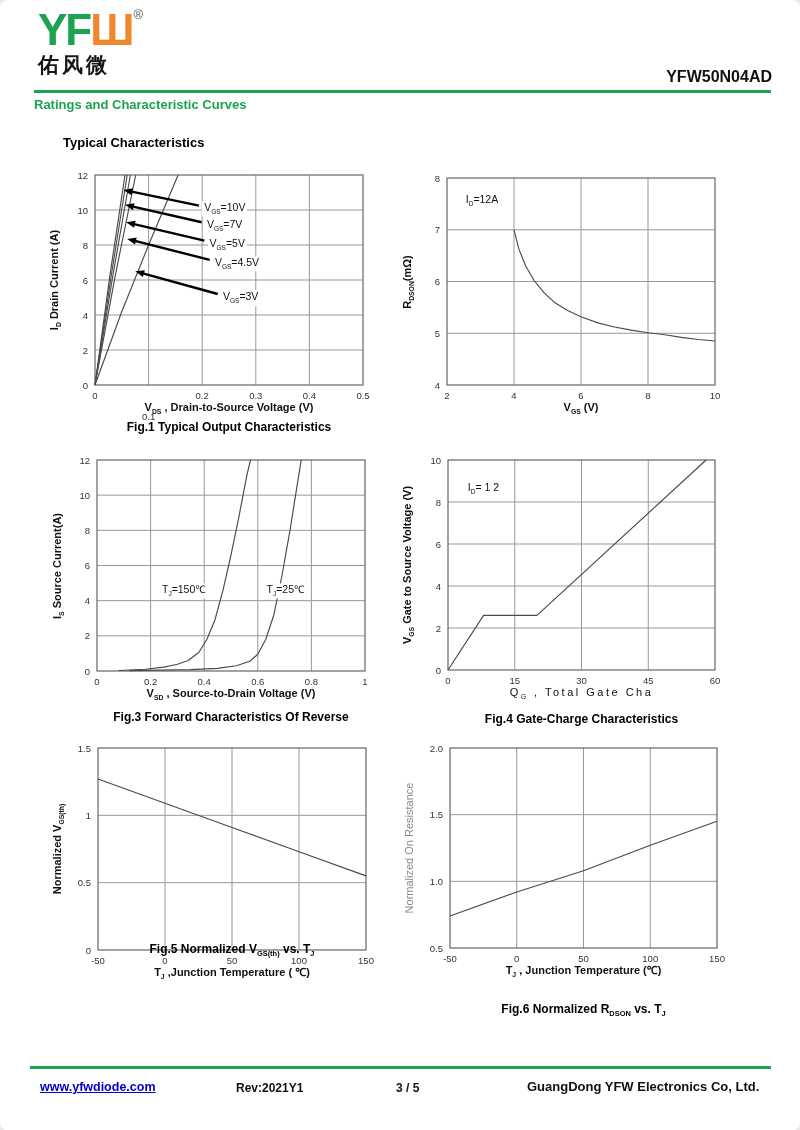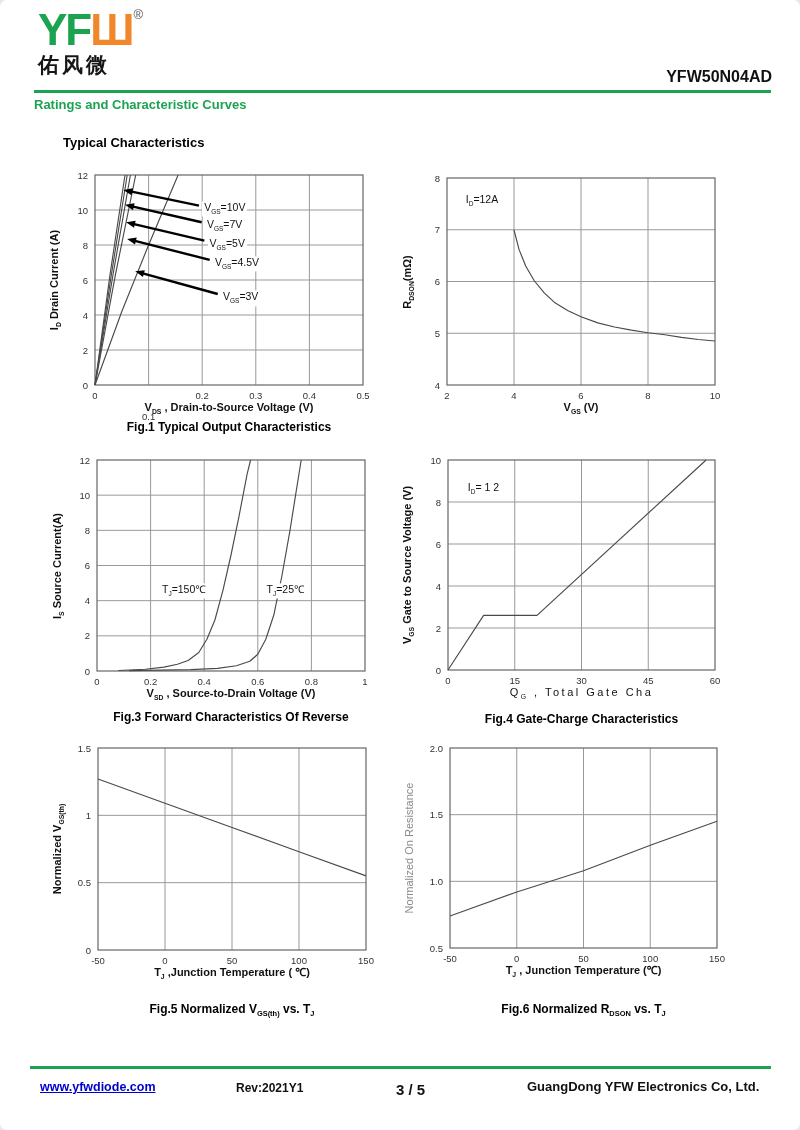--- a/index.html
+++ b/index.html
@@ -31,21 +31,21 @@
   .chart .ylabel.muted{color:#8a8a8a; font-weight:normal;}
   .chart .ann{position:absolute; font-size:10.5px; color:#111; background:#fff; padding:0 2px;
               white-space:nowrap; transform:translateY(-50%); line-height:1.25;}
   .caption{position:absolute; font-size:12px; font-weight:bold; color:#000; text-align:center; white-space:nowrap;}
   sub{font-size:0.62em;}
   
   .footer-rule{position:absolute; left:30px; top:1066px; width:741px; height:3px; background:var(--green,#1ca351);}
   .footer-link{position:absolute; left:40px; top:1080px; font-size:12.5px; font-weight:bold;
                color:var(--link,#0000cc); text-decoration:underline;}
   .footer-rev{position:absolute; left:236px; top:1081px; font-size:12px; font-weight:bold; color:#111;}
-  .footer-page{position:absolute; left:396px; top:1081px; font-size:15px; font-weight:bold; color:#111;}
+  .footer-page{position:absolute; left:396px; top:1081px; font-size:12px; font-weight:bold; color:#111;}
   .footer-company{position:absolute; left:527px; top:1079px; font-size:13px; font-weight:bold; color:#111;}
 </style>
 </head>
 <body>
 
 <div class="page">
 
   <div class="logo">
     <div class="logo-row">
       <span class="logo-yf">YF</span><span class="logo-w">Ш</span><span class="logo-reg">®</span>
@@ -254,15 +254,15 @@
 
   <div class="footer-rule"></div>
   <a class="footer-link" href="#">www.yfwdiode.com</a>
   <div class="footer-rev">Rev:2021Y1</div>
   <div class="footer-page">3 / 5</div>
   <div class="footer-company">GuangDong YFW Electronics Co, Ltd.</div>
 
 <div class="caption" style="left: 75px; top: 420px; width: 308px;">Fig.1 Typical Output Characteristics</div>
     <div class="caption" style="left: 77px; top: 710px; width: 308px;">Fig.3 Forward Characteristics Of Reverse</div>
     <div class="caption" style="left: 428px; top: 712px; width: 307px;">Fig.4 Gate-Charge Characteristics</div>
-    <div class="caption" style="left: 78px; top: 1002px; width: 308px;">Fig.5 Normalized V<sub>GS(th)</sub> vs. T<sub>J</sub></div>
+    <div class="caption" style="left: 78px; top: 942px; width: 308px;">Fig.5 Normalized V<sub>GS(th)</sub> vs. T<sub>J</sub></div>
     <div class="caption" style="left: 430px; top: 1002px; width: 307px;">Fig.6 Normalized R<sub>DSON</sub> vs. T<sub>J</sub></div>
   </div>
 
 </body></html>

